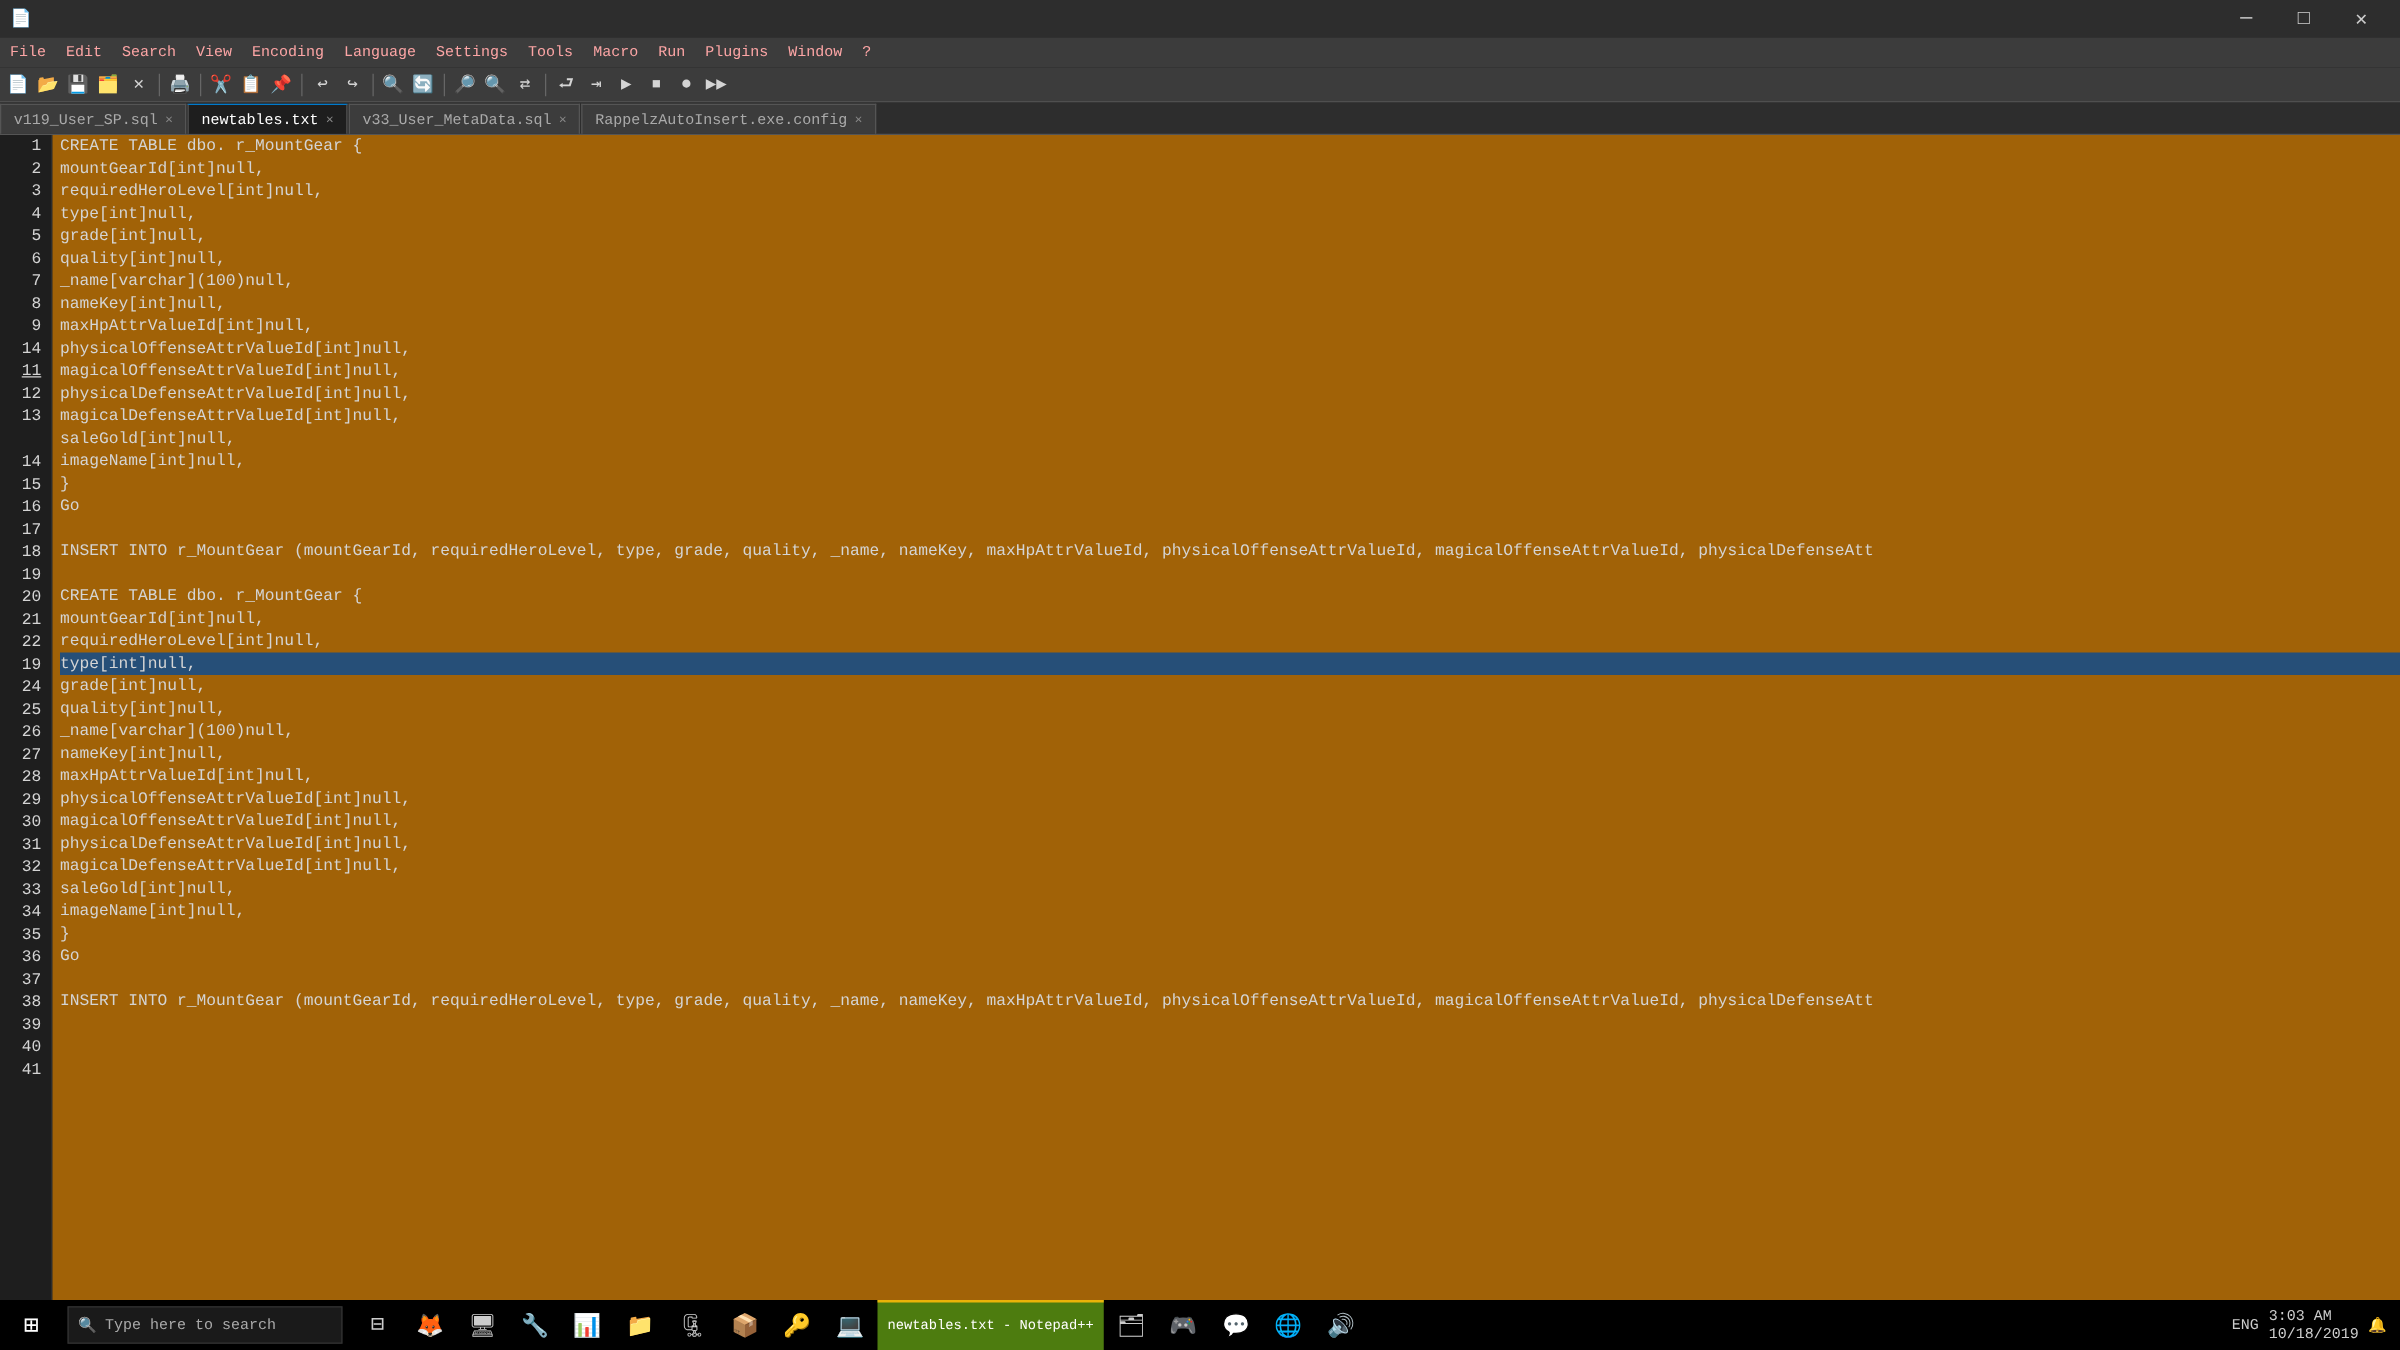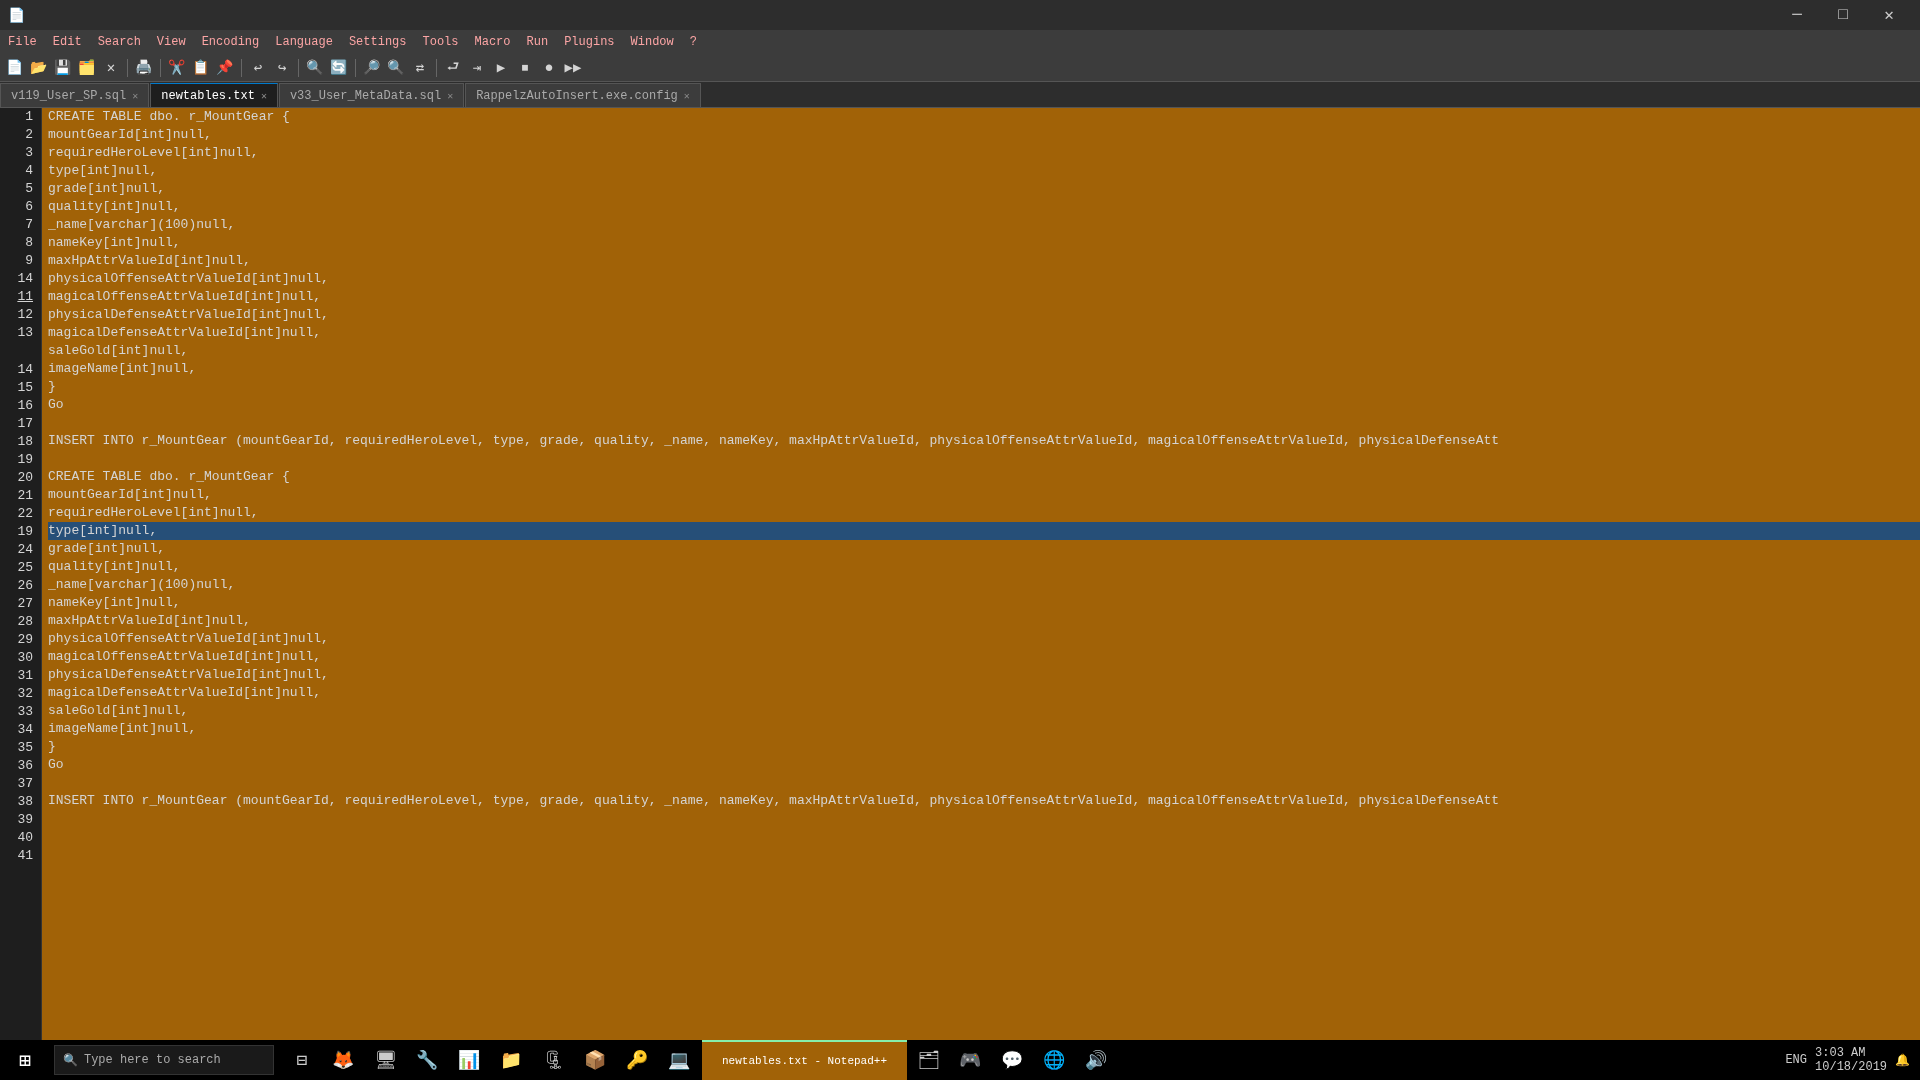--- a/index.html
+++ b/index.html
@@ -207,23 +207,23 @@
       display: flex; align-items: center;
       gap: 8px;
       padding: 0 10px;
       font-size: 12px;
       color: #ccc;
     }
     .taskbar-time { text-align: left; }
     .taskbar-time div { line-height: 14px; }
 
     .notepad-taskbar {
-      background: #a16207;
-      border-top: 2px solid #86efac;
-      padding: 0 20px;
+      background: #4d7c0f;
+      border-top: 2px solid #eab308;
+      padding: 0 8px;
       font-size: 11px;
       color: #fff;
       min-width: 100px;
       height: 40px;
       display: flex; align-items: center;
     }
   </style>
 </head>
 <body>
 

